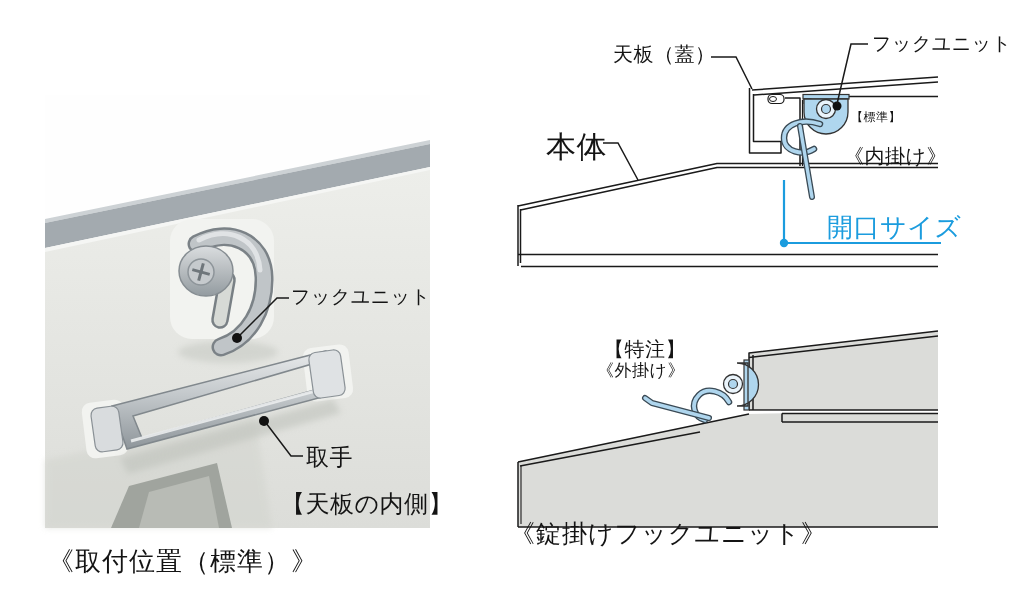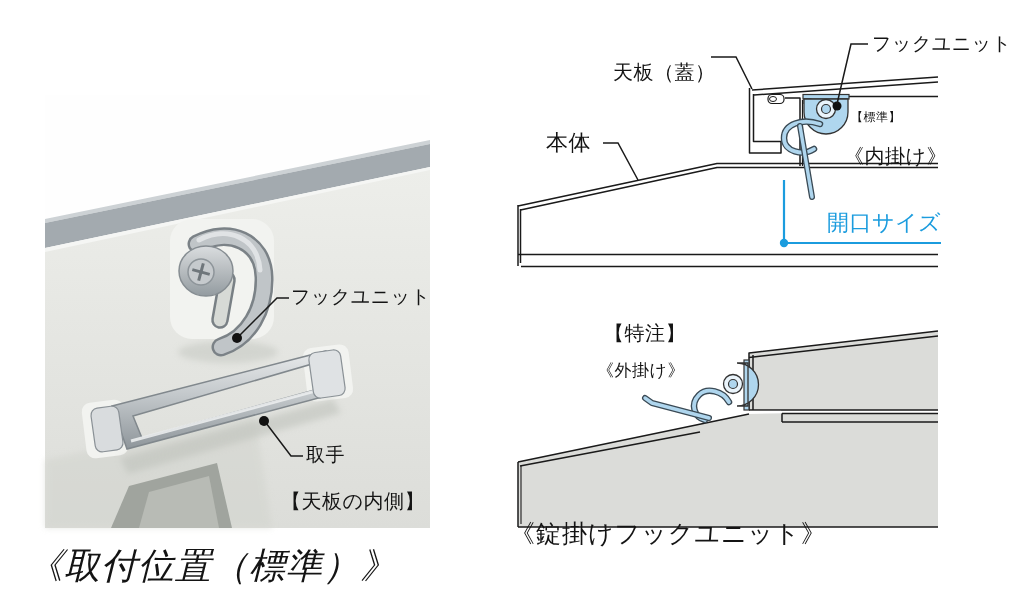--- a/index.html
+++ b/index.html
@@ -157,28 +157,28 @@
       <path d="M729,402 C723,391 707,387 699,395 C690,404 694,417 705,420" fill="none" stroke-width="3.8" stroke-linecap="round" stroke="#AFD6EE"></path>
       <path d="M709,418 L652,403 L645,398" fill="none" stroke="#3a4a55" stroke-width="6" stroke-linecap="round" stroke-linejoin="round"></path>
       <path d="M709,418 L652,403 L645,398" fill="none" stroke-width="3.4" stroke-linecap="round" stroke-linejoin="round" stroke="#AFD6EE"></path>
       <circle cx="733" cy="384" r="9.5" fill="#EAF4FB" stroke="#333" stroke-width="1.3"></circle>
       <circle cx="733" cy="384" r="4.5" stroke="#333" stroke-width="1.2" fill="#AFD6EE"></circle>
     </g>
   </g>
 </svg>
 
 <div class="lbl" style="left:291px; top:287px; font-size:19px;">フックユニット</div>
-<div class="lbl" style="left:306px; top:445px; font-size:19px;">取手</div>
-<div class="lbl" style="left:281px; top:491px; font-size:20px;">【天板の内側】</div>
-<div class="lbl caption" style="left:27px; top:547px; font-size:36px;font-style:italic;">《取付位置（標準）》</div>
+<div class="lbl" style="left:306px; top:445px; font-size:23px;">取手</div>
+<div class="lbl" style="left:281px; top:491px; font-size:24px;">【天板の内側】</div>
+<div class="lbl caption" style="left:48px; top:547px; font-size:26px;">《取付位置（標準）》</div>
 
-<div class="lbl" style="left:613px; top:62px; font-size:20px;">天板（蓋）</div>
+<div class="lbl" style="left:613px; top:44px; font-size:20px;">天板（蓋）</div>
 <div class="lbl" style="left:872px; top:34px; font-size:19px;">フックユニット</div>
-<div class="lbl" style="left:546px; top:131px; font-size:22px;text-align:center;">本体</div>
+<div class="lbl" style="left:546px; top:131px; font-size:30px;text-align:center;">本体</div>
 <div class="lbl" style="left:851px; top:111px; font-size:12px;">【標準】</div>
 <div class="lbl" style="left:844px; top:137px; font-size:20px;margin-top:9px;">《内掛け》</div>
-<div class="lbl accent" style="left:827px; top:213px; font-size:22px;font-family:Liberation Mono, monospace;">開口サイズ</div>
+<div class="lbl accent" style="left:827px; top:213px; font-size:26px;">開口サイズ</div>
 
-<div class="lbl" style="left:604px; top:323px; font-size:20px;">【特注】</div>
+<div class="lbl" style="left:604px; top:339px; font-size:20px;">【特注】</div>
 <div class="lbl" style="left:597px; top:363px; font-size:17px;font-family:Liberation Mono, monospace;">《外掛け》</div>
 <div class="lbl caption" style="left:510px; top:520px; font-size:25px;">《錠掛けフックユニット》</div>
 
 </div>
 
 </body></html>

